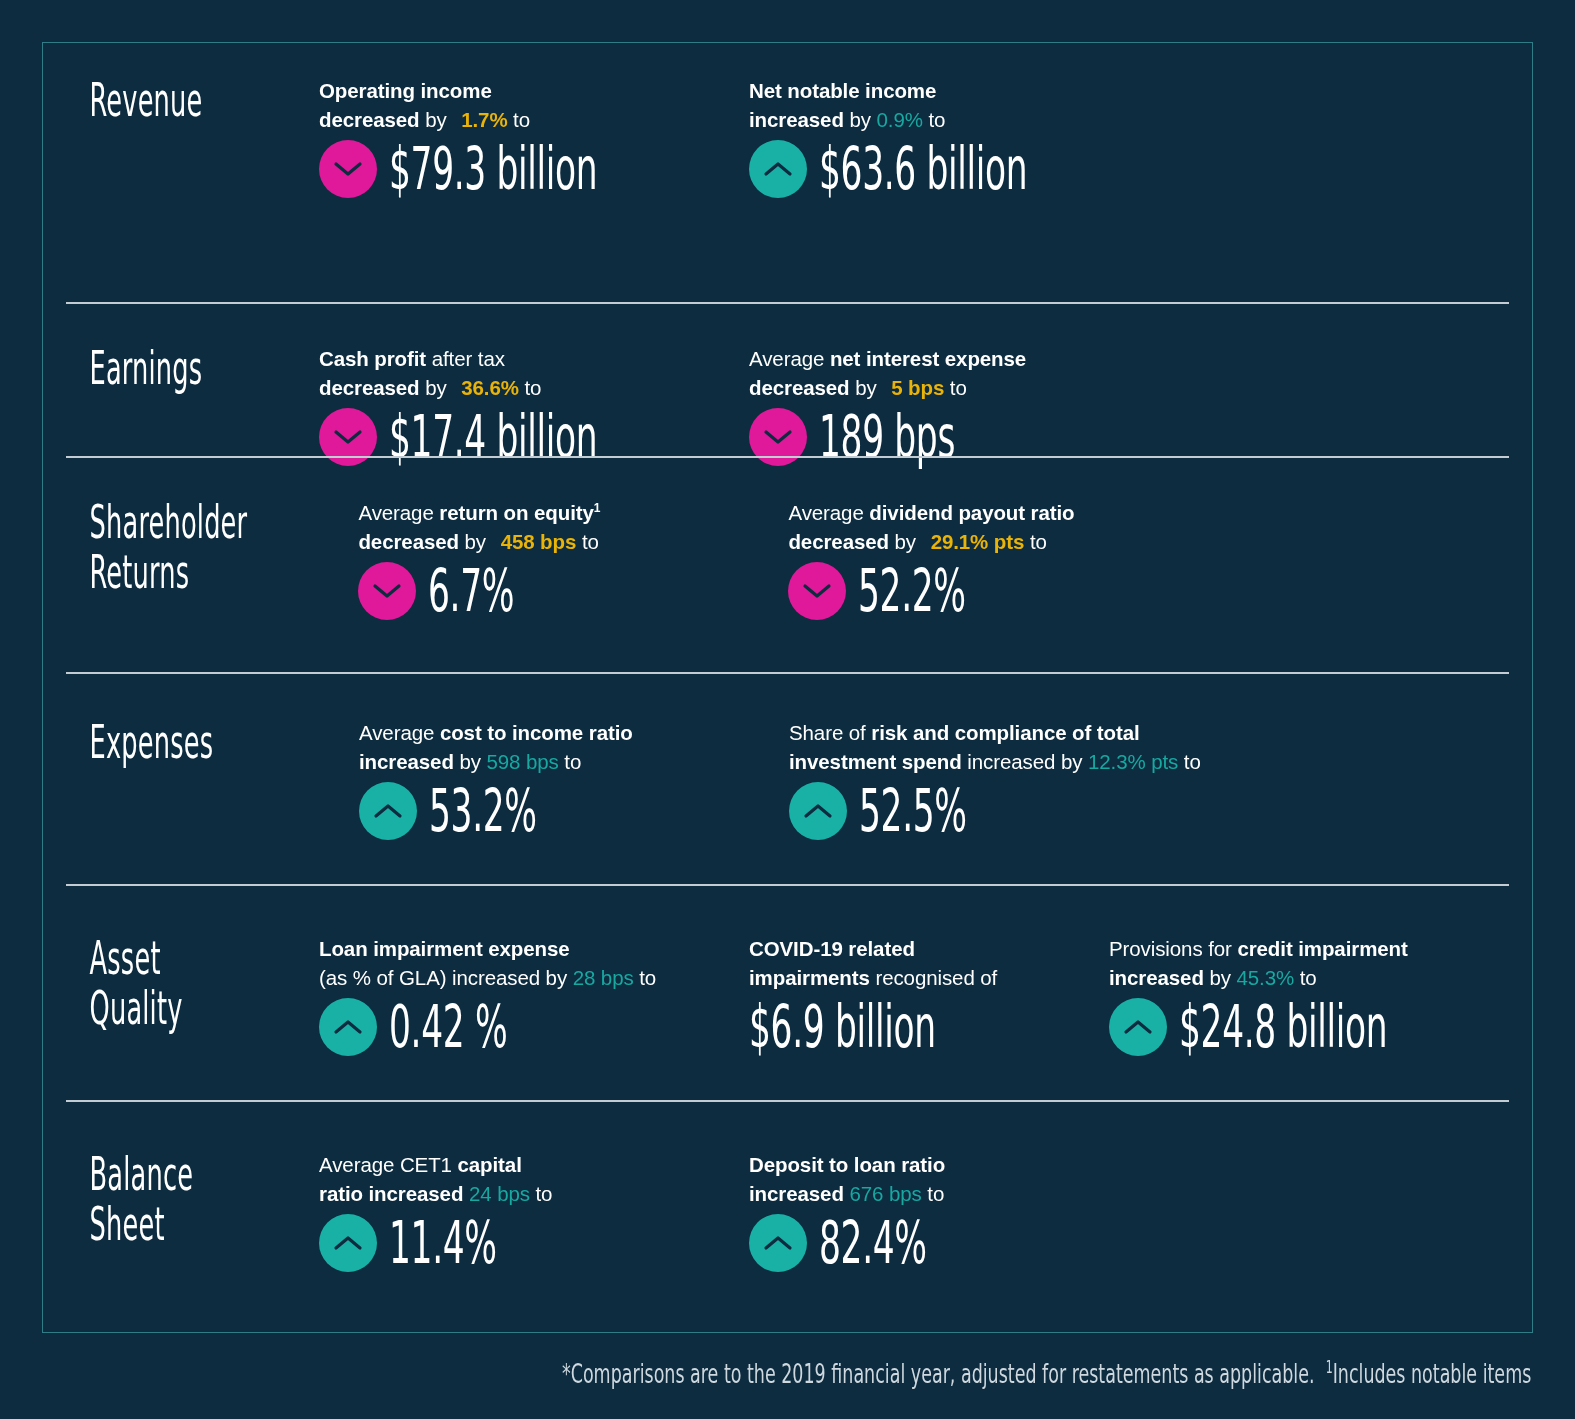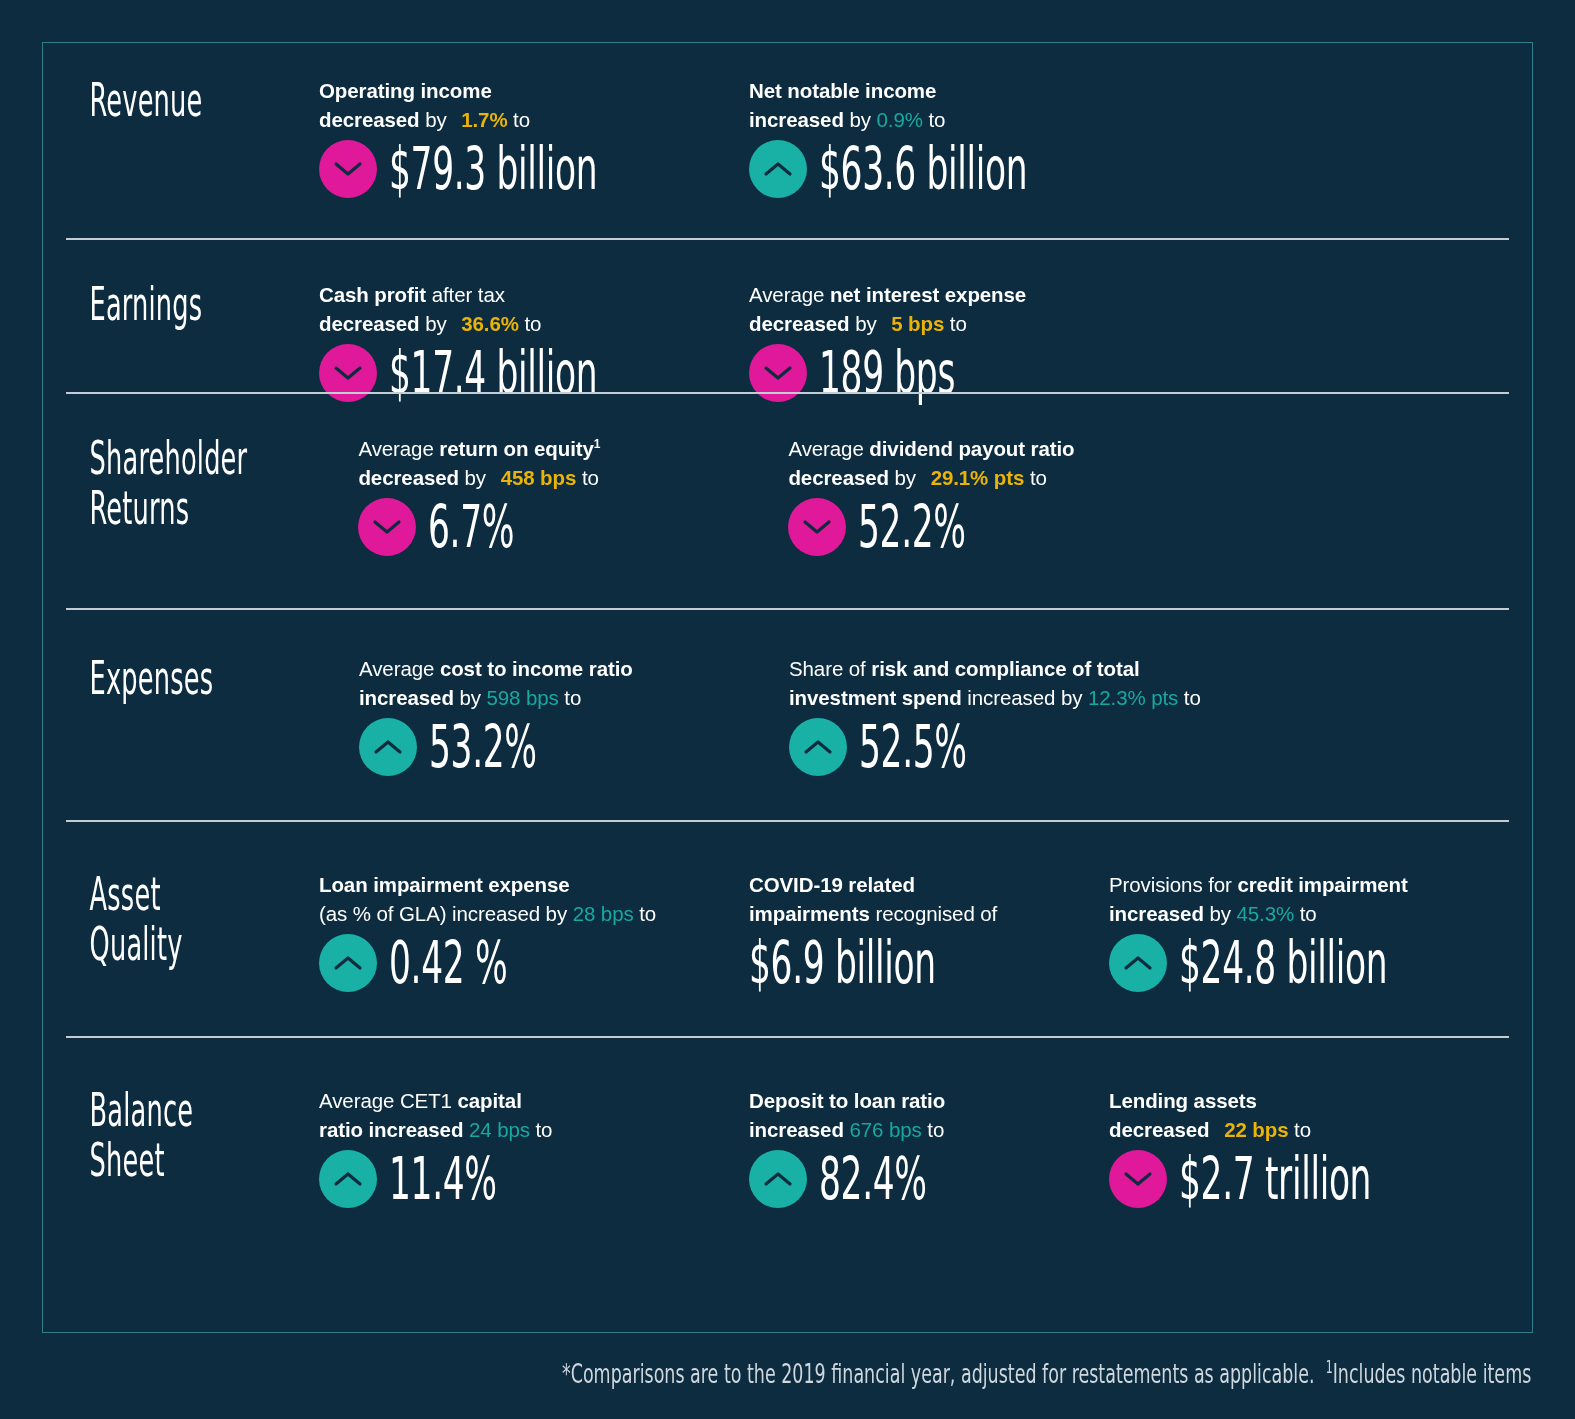--- a/index.html
+++ b/index.html
@@ -49,21 +49,21 @@
   .row + .row::before {
     content: "";
     position: absolute;
     left: 0;
     right: 0;
     top: 0;
     height: 2px;
     background: #c3ccd2;
   }
 
-  .row-revenue      { height: 196px; padding-top: 34px; }
+  .row-revenue      { height: 260px; padding-top: 34px; }
   .row-earnings     { height: 154px; padding-top: 42px; }
   .row-shareholder  { height: 216px; padding-top: 42px; }
   .row-expenses     { height: 212px; padding-top: 46px; gap: 40px; }
   .row-asset        { height: 216px; padding-top: 50px; }
   .row-balance      { height: 215px; padding-top: 50px; }
 
   .cat-label {
     flex: 0 0 253px;
     color: #ffffff;
     font-family: "DejaVu Sans Condensed", "Liberation Sans Narrow", "Liberation Sans", sans-serif;
@@ -334,31 +334,20 @@
           <div class="caption"><b>Deposit to loan ratio</b><br><b>increased</b> <span class="up">676 bps</span> to</div>
           <div class="valueline">
             <span class="badge up">
               <svg width="30" height="18" viewBox="0 0 30 18">
                   <path d="M3 14 L15 4 L27 14" fill="none" stroke="#0d2c40" stroke-width="3.2" stroke-linecap="round" stroke-linejoin="round"></path>
                 </svg>
             </span>
             <span class="value">82.4%</span>
           </div>
         </div>
-        <div class="col col-c">
-          <div class="caption"><b>Lending assets</b><br><b>decreased</b> <span class="down">22 bps</span> to</div>
-          <div class="valueline">
-            <span class="badge down">
-              <svg width="30" height="18" viewBox="0 0 30 18">
-                  <path d="M3 4 L15 14 L27 4" fill="none" stroke="#0d2c40" stroke-width="3.2" stroke-linecap="round" stroke-linejoin="round"></path>
-                </svg>
-            </span>
-            <span class="value">$2.7 trillion</span>
-          </div>
-        </div>
       </div>
     </div>
 
   </div>
 
   <div class="footnote"><span>*Comparisons are to the 2019 financial year, adjusted for restatements as applicable.</span>&nbsp; <sup>1</sup><span>Includes notable items</span></div>
 
 </div>
 
 </body></html>

